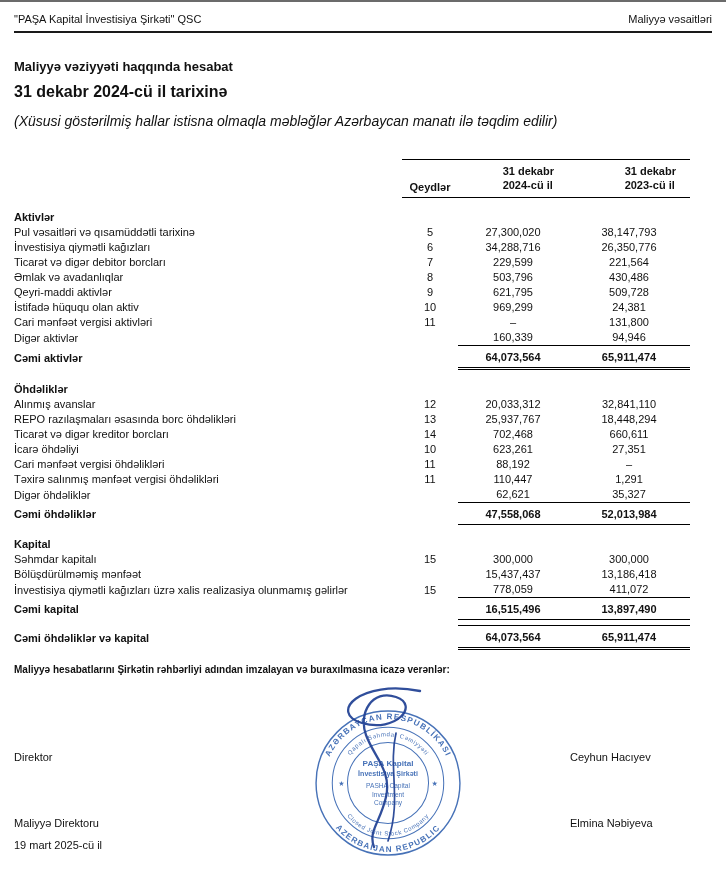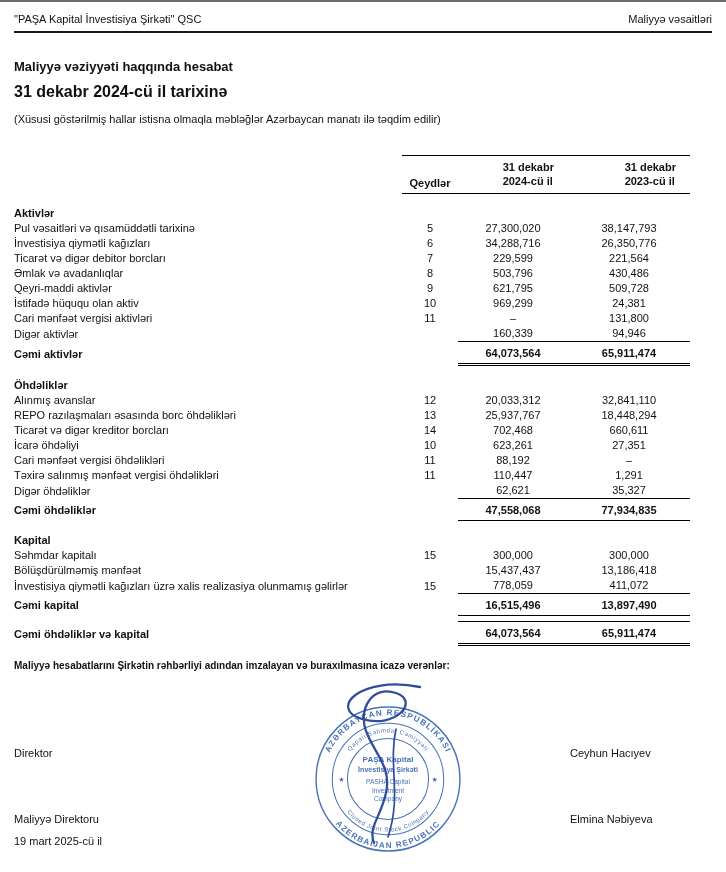--- a/index.html
+++ b/index.html
@@ -5,21 +5,21 @@
   * { margin:0; padding:0; box-sizing:border-box; }
   html, body { width:726px; height:872px; background:#ffffff; overflow:hidden; }
   body { font-family:"Liberation Sans", sans-serif; color:#111; }
   .page { width:726px; height:872px; padding:4px 14px 0 14px; border-top:2px solid #6b6b6b; }
 
   .topbar { display:flex; justify-content:space-between; align-items:flex-end;
             font-size:11px; padding:7px 0 6px 0; border-bottom:2px solid #1a1a1a; }
 
   .title    { font-weight:bold; font-size:13px; margin-top:26px; }
   .subtitle { font-weight:bold; font-size:16px; margin-top:9px; }
-  .note     { font-size:11px; margin-top:12px; }
+  .note     { font-style:italic; font-size:14px; margin-top:12px; }
 
   table.statement { width:676px; border-collapse:collapse; table-layout:fixed;
                     margin-top:30px; font-size:11px; }
   table.statement td { vertical-align:bottom; }
   .c-label { padding:1.5px 6px 1.5px 10px; text-indent:-10px; }
   .c-note  { text-align:center; padding:1.5px 0; }
   .c-val   { text-align:center;  padding:1.5px 0; }
 
   thead td { vertical-align:bottom; }
   .h-cell  { font-weight:bold;
@@ -207,21 +207,21 @@
         <tr class="item">
           <td class="c-label">Digər öhdəliklər</td>
           <td class="c-note"></td>
           <td class="c-val">62,621</td>
           <td class="c-val">35,327</td>
         </tr>
         <tr class="total-single">
           <td class="c-label">Cəmi öhdəliklər</td>
           <td class="c-note"></td>
           <td class="c-val">47,558,068</td>
-          <td class="c-val">77,934,835</td>
+          <td class="c-val">52,013,984</td>
         </tr>
         <tr>
           <td colspan="4" class="section-title">Kapital</td>
         </tr>
         <tr class="item">
           <td class="c-label">Səhmdar kapitalı</td>
           <td class="c-note">15</td>
           <td class="c-val">300,000</td>
           <td class="c-val">300,000</td>
         </tr>

